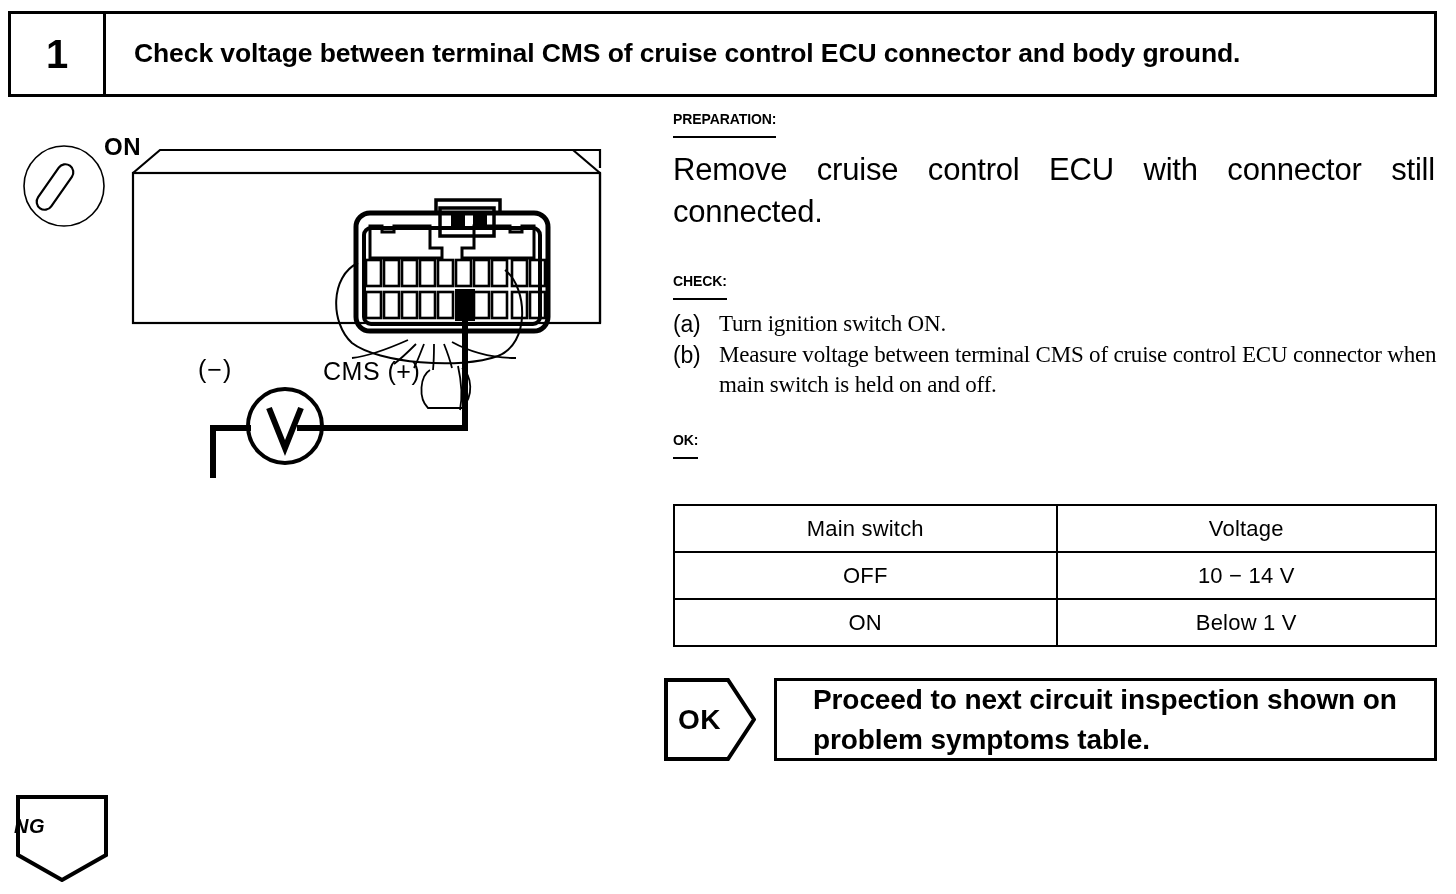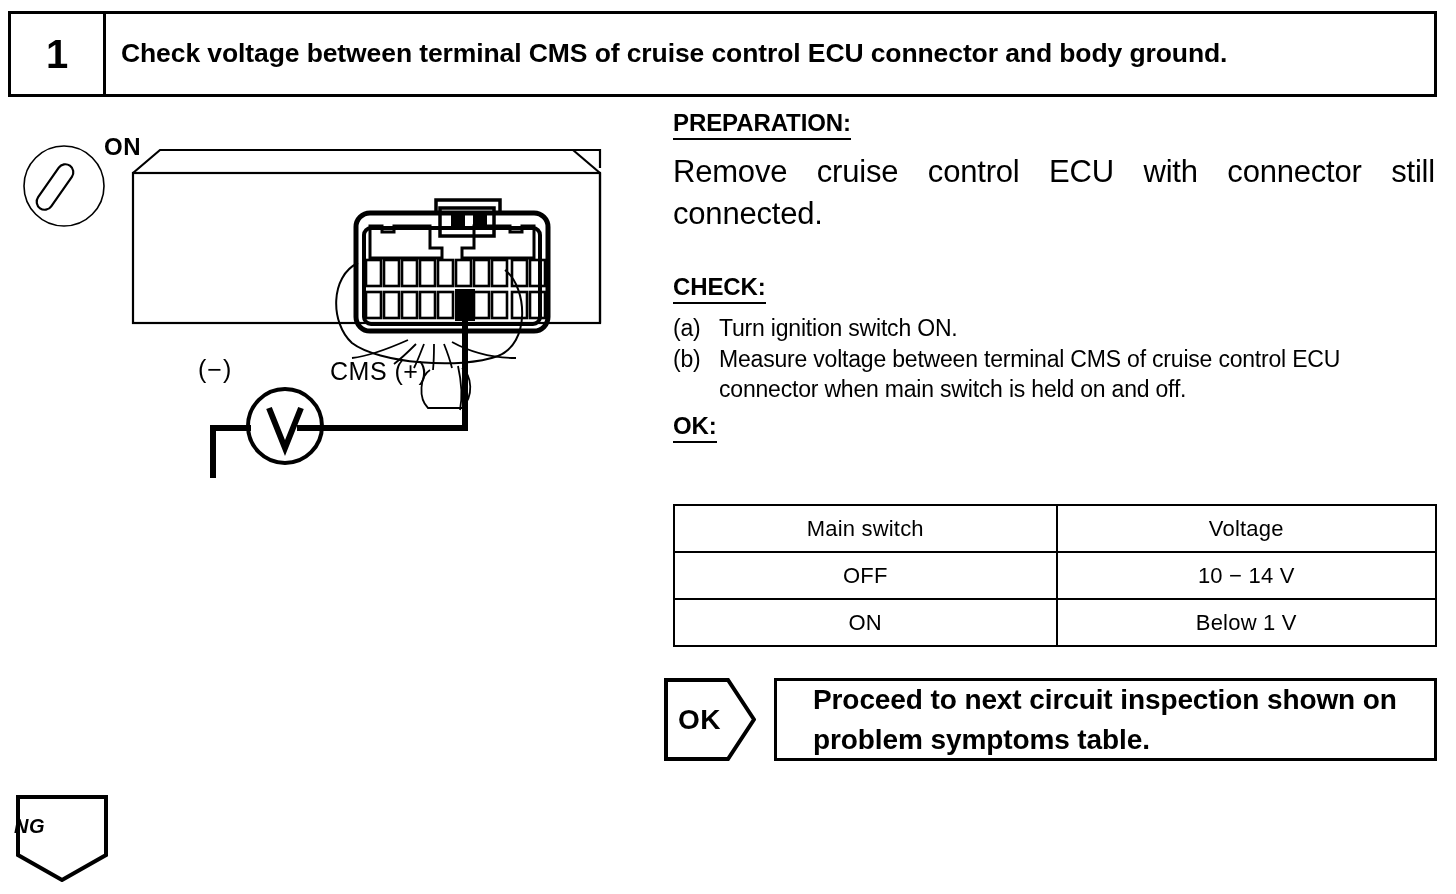--- a/index.html
+++ b/index.html
@@ -39,21 +39,21 @@
   }
   #step-number-cell .num {
     font-size: 40px;
     font-weight: bold;
     line-height: 1;
   }
   #step-title-cell {
     flex: 1 1 auto;
     display: flex;
     align-items: center;
-    padding: 0 22px 0 15px;
+    padding: 0 22px 0 28px;
   }
   #step-title-cell .title {
     font-size: 26.5px;
     font-weight: bold;
     line-height: 1.28;
     letter-spacing: -0.1px;
   }
 
   
   #diagram {
@@ -78,37 +78,36 @@
     top: 355px;
     font-size: 25px;
     letter-spacing: 1px;
   }
   #cms-label {
     position: absolute;
     left: 323px;
     top: 357px;
     font-size: 25px;
     letter-spacing: 0.5px;
-    margin-left: 7px;
   }
 
   
   #right-col {
     position: absolute;
     left: 673px;
     top: 110px;
     width: 764px;
   }
   .section-head {
-    font-size: 24px;
+    font-size: 14px;
     font-weight: bold;
     letter-spacing: -0.1px;
     display: inline-block;
     border-bottom: 2px solid #000;
-    padding-bottom: 2px;
+    padding-bottom: 9px;
     line-height: 1.1;
   }
   .body-text {
     font-size: 31px;
     line-height: 1.33;
     letter-spacing: -0.2px;
   }
   #prep-body {
     margin-top: 11px;
     text-align: justify;
@@ -122,22 +121,23 @@
     display: flex;
     font-size: 23px;
     line-height: 1.33;
     letter-spacing: -0.2px;
   }
   .check-item .marker {
     flex: 0 0 46px;
   }
   .check-item .ctext {
     flex: 1 1 auto;
-  }
-  #ok-head-wrap { margin-top: 8px; }
+    font-family: Liberation Serif, serif;
+  }
+  #ok-head-wrap { margin-top: 30px; }
 
   
   #ok-table {
     position: absolute;
     left: 673px;
     top: 504px;
     width: 764px;
     border-collapse: collapse;
     table-layout: fixed;
   }

